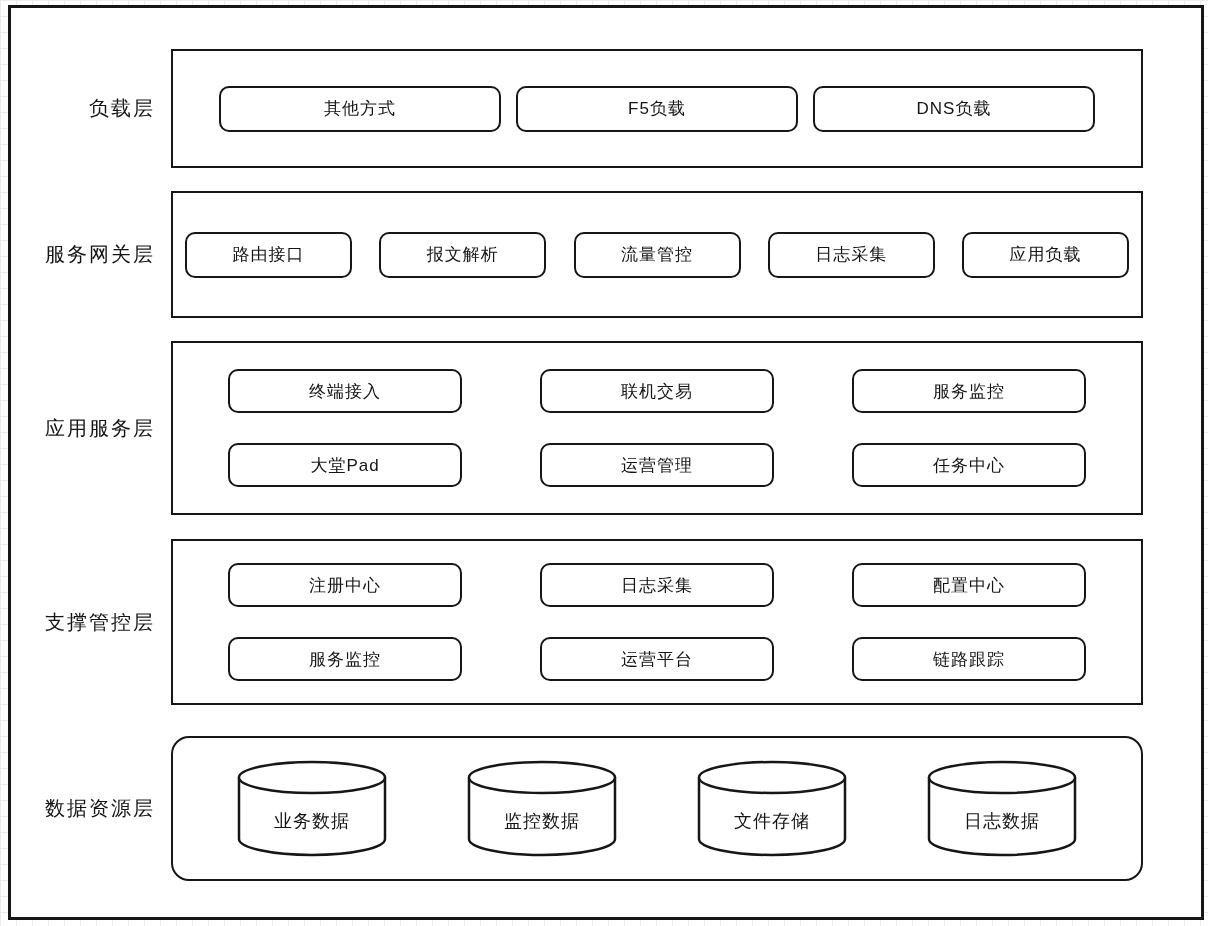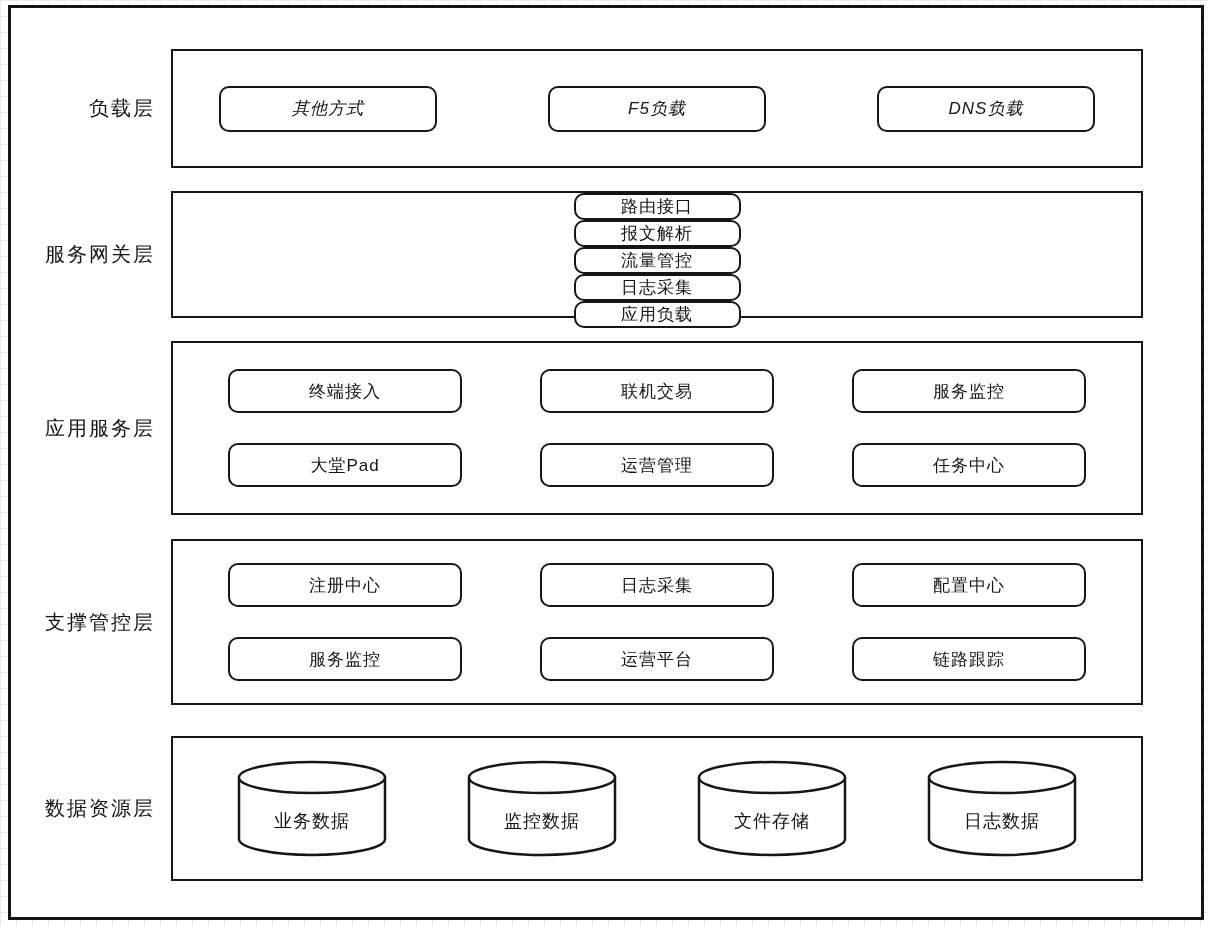--- a/index.html
+++ b/index.html
@@ -43,42 +43,42 @@
     position: absolute; left: 160px; top: 0;
     width: 972px; height: 100%;
     box-sizing: border-box;
     border: 2px solid #161616;
     background: #ffffff;
   }
   .flex-box {
     display: flex; align-items: center; justify-content: space-between;
   }
   .pad-r1 { padding: 0 46px; }
-  .pad-r2 { padding: 0 12px; flex-direction: column; }
-  .pad-r5 { padding: 0 64px; }
+  .pad-r2 { padding: 0 12px; }
+  .pad-r5 { padding: 0 64px; border-radius: 18px; }
 
   .grid-box {
     display: grid;
     grid-template-columns: repeat(3, 234px);
     justify-content: space-between;
     align-content: center;
     row-gap: 30px;
     padding: 0 55px;
     box-sizing: border-box;
   }
   .pill {
     box-sizing: border-box;
     border: 2px solid #161616;
     border-radius: 10px;
     background: #ffffff;
     display: flex; align-items: center; justify-content: center;
     font-size: 17px; letter-spacing: 1px;
     white-space: nowrap;
   }
-  .pill-r1 { width: 218px; height: 46px; font-style: italic; }
+  .pill-r1 { width: 282px; height: 46px; }
   .pill-r2 { width: 167px; height: 46px; }
   .pill-g  { width: 100%;  height: 44px; }
 
   .cyl { position: relative; width: 150px; height: 97px; }
   .cyl svg { position: absolute; left: 0; top: 0; display: block; }
   .cyl-label {
     position: absolute; left: 0; right: 0; top: 49px;
     text-align: center;
     font-size: 18px; letter-spacing: 1px;
     white-space: nowrap;

